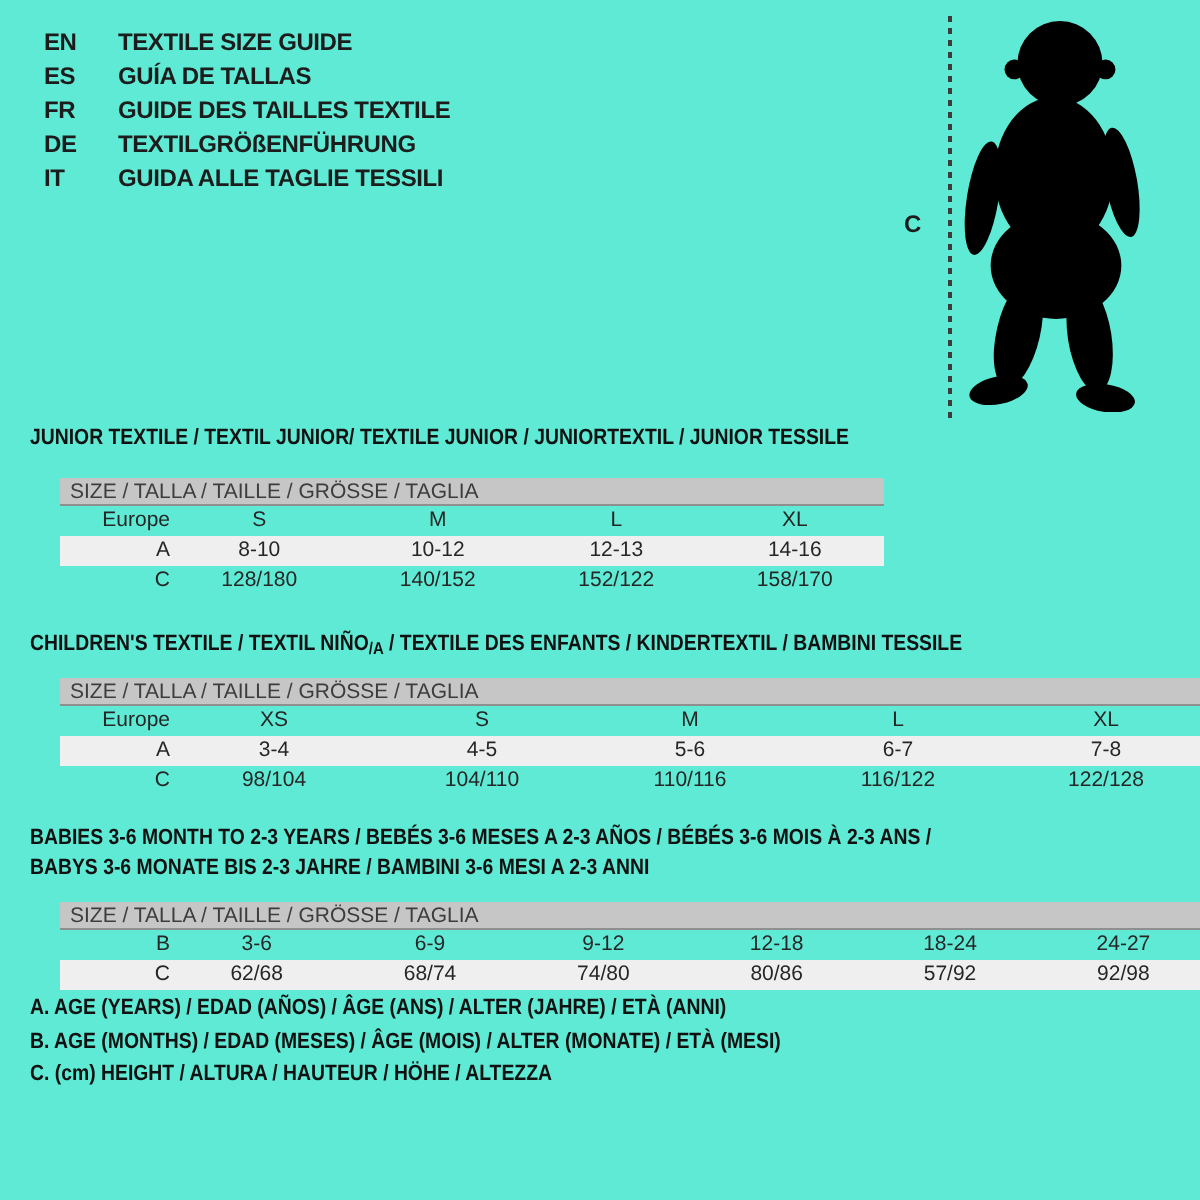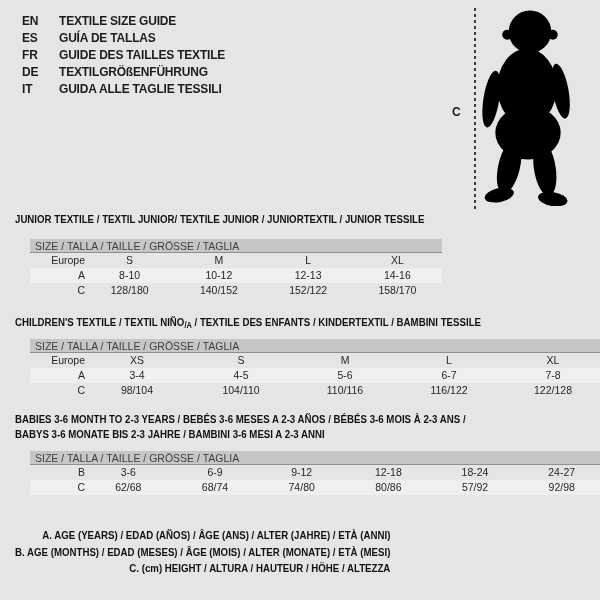--- a/index.html
+++ b/index.html
@@ -2,21 +2,21 @@
 <html style="--bar: #c6c6c6; --barline: #8f8f8f; --alt: #efefef; --text: #1c1c1c; --sil: #000000;"><head>
 <meta charset="utf-8">
 <style>
   * { margin:0; padding:0; box-sizing:border-box; }
   html,body { background:#fff; }
   body {
     width:600px; height:600px;
     font-family:"Liberation Sans", sans-serif;
     color:var(--text,#1c1c1c);
   }
-  .page { position:relative; width:600px; height:600px; background:#e5e5e5; overflow:hidden; }
+  .page { position:relative; width:600px; height:600px; background:#5eead4; overflow:hidden; }
 
   
   .lang-list { position:absolute; left:22px; top:13px; }
   .lang-row { display:flex; height:17px; line-height:17px; }
   .lang-code, .lang-title {
     font-weight:bold; font-size:12px; letter-spacing:-0.2px; white-space:nowrap;
   }
   .lang-code { width:37px; flex:0 0 37px; }
 
   
@@ -43,21 +43,21 @@
     height:14px; line-height:14px; padding-left:5px;
     background:var(--bar,#c6c6c6); border-bottom:1px solid var(--barline,#8f8f8f);
     color:#3d3d3d; white-space:nowrap; font-size:10.5px;
   }
   .tbl-row { display:flex; height:15px; line-height:15px; color:#262626; }
   .tbl-row.alt { background:var(--alt,#efefef); }
   .cell { flex:1; text-align:center; white-space:nowrap; }
   .cell.label { flex:0 0 55px; text-align:right; padding-left:4px; }
 
   
-  .footnotes { position:absolute; left:15px; top:527px;text-align:right; }
+  .footnotes { position:absolute; left:15px; top:496px; }
   .footnote {
     height:16.5px; line-height:16.5px; font-weight:bold; font-size:11px;
     white-space:nowrap; transform:scaleX(0.88); transform-origin:0 50%; color:#111;
   }
 </style>
 </head>
 <body>
 
 <div class="page">
 

